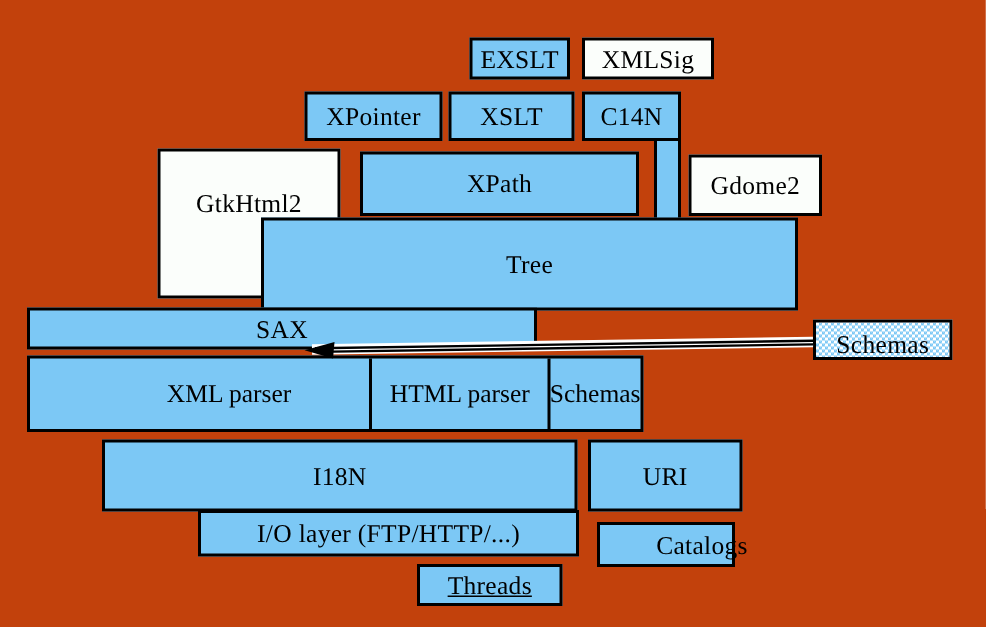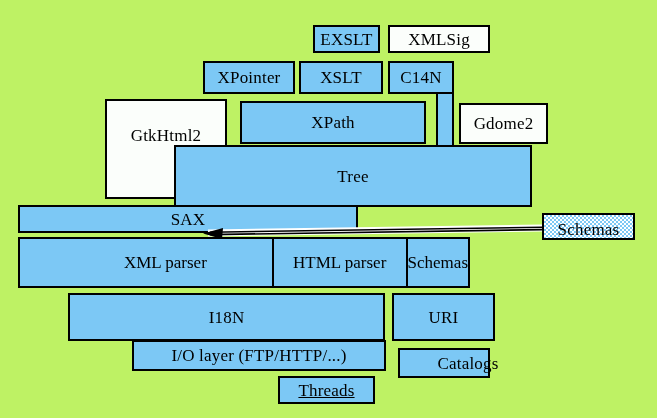--- a/index.html
+++ b/index.html
@@ -8,21 +8,21 @@
     padding: 0;
   }
   body {
     background: #ffffff;
     font-family: "Liberation Serif", "DejaVu Serif", serif;
   }
   #diagram {
     position: relative;
     width: 657px;
     height: 418px;
-    background: #bef264;
+    background: #c2410c;
     overflow: hidden;
   }
   .box {
     position: absolute;
     box-sizing: border-box;
     border: 2px solid #000000;
     background: #7cc8f5;
     color: #000000;
     display: flex;
     align-items: center;
@@ -85,21 +85,21 @@
 </style>
 </head>
 <body>
 
 <div id="diagram">
 
   <div class="box" style="left:313px; top:25px; width:67px; height:28px;">
     <span class="lbl">EXSLT</span>
   </div>
 
-  <div class="box white" style="left:388px; top:25px; width:102px; height:28px;">
+  <div class="box white" style="left:388px; top:25px; width:88px; height:28px;">
     <span class="lbl">XMLSig</span>
   </div>
 
   <div class="box" style="left:203px; top:61px; width:92px; height:33px;">
     <span class="lbl">XPointer</span>
   </div>
 
   <div class="box" style="left:299px; top:61px; width:84px; height:33px;">
     <span class="lbl">XSLT</span>
   </div>
@@ -127,21 +127,21 @@
   </div>
 
   <div class="box" style="left:18px; top:205px; width:340px; height:28px;">
     <span class="lbl">SAX</span>
   </div>
 
   <div class="box stipple" style="left:542px; top:213px; width:93px; height:27px;">
     <span class="lbl">Schemas</span>
   </div>
 
-  <div class="group" style="left:18px; top:237px; width:452px; height:51px;padding-left:39px;">
+  <div class="group" style="left:18px; top:237px; width:411px; height:51px;padding-left:39px;">
     <div class="cell" style="width:215px;">
       <span class="lbl">XML parser</span>
     </div>
     <div class="cell" style="width:134px;">
       <span class="lbl">HTML parser</span>
     </div>
     <div class="cell" style="flex:1;">
       <span class="lbl">Schemas</span>
     </div>
   </div>

